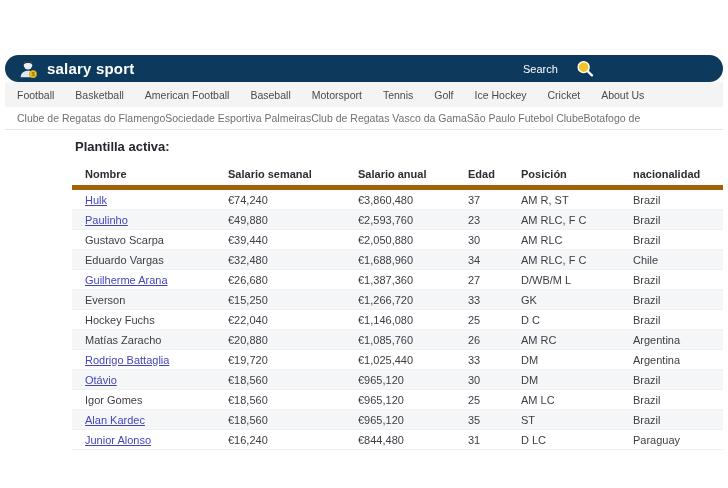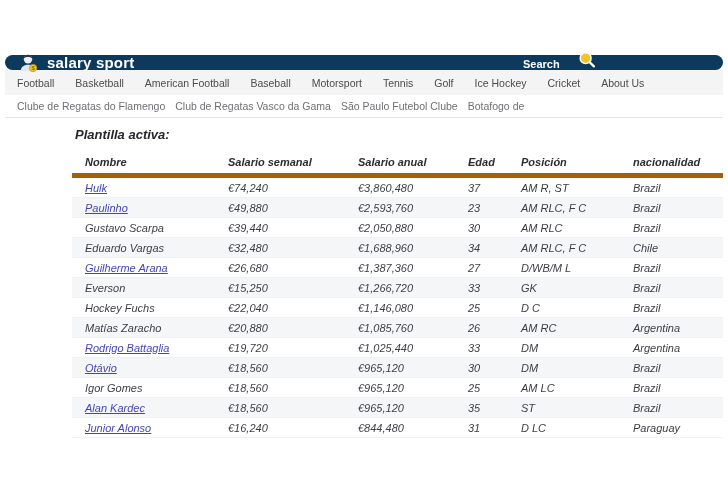--- a/index.html
+++ b/index.html
@@ -6,48 +6,48 @@
     margin: 0; padding: 0;
     width: 728px; height: 488px;
     background: #ffffff;
     font-family: "Liberation Sans", sans-serif;
     overflow: hidden;
   }
   .frame { position: relative; margin: 55px 5px 0 5px; width: 718px; }
 
   
   .topbar {
-    height: 15px; background: #0d3a5c;
+    height: 27px; background: #0d3a5c;
     display: flex; align-items: center; position: relative; border-radius: 16px;
   }
   .logo { display: flex; align-items: center; gap: 8px; padding-left: 12px; text-decoration: none; }
   .brand { color: #ffffff; font-weight: bold; font-size: 15px; letter-spacing: 0.2px; }
   .search {
     position: absolute; left: 518px; top: 0; height: 100%;
-    display: flex; align-items: flex-end; gap: 17px; cursor: pointer; font-weight: bold;
+    display: flex; align-items: center; gap: 17px; cursor: pointer;
   }
   .search-label { color: #ffffff; font-size: 11px; }
 
   
   .nav1 {
     height: 25px; background: #f4f4f5;
     display: flex; align-items: center; gap: 21px; padding-left: 12px;
   }
   .nav1 a { font-size: 10.5px; color: #4b4b4b; text-decoration: none; white-space: nowrap; }
 
   
   .nav2 {
     height: 22px; background: #ffffff; border-bottom: 1px solid #e3e3e6;
-    display: flex; align-items: center; gap: 10px; padding-left: 12px;
+    display: flex; align-items: center; padding-left: 12px;
     overflow: hidden;
   }
   .nav2 a { font-size: 10.5px; color: #6f6f74; text-decoration: none; white-space: nowrap; }
 
   
-  .content { padding: 9px 0 0 67px; font-style: italic; }
+  .content { padding: 9px 0 0 67px; }
   .section-title { font-size: 13px; font-weight: bold; color: #26262e; margin: 0 0 9px 3px; }
 
   table.salary {
     border-collapse: collapse; table-layout: fixed;
     width: 651px; font-size: 11px; color: #3d3d45;
   }
   table.salary th {
     text-align: left; font-weight: bold; color: #2c2c34;
     height: 22px; padding: 0 0 0 13px; white-space: nowrap;
     border-bottom: 5px solid #a16207;
@@ -96,20 +96,21 @@
       <a href="#">Motorsport</a>
       <a href="#">Tennis</a>
       <a href="#">Golf</a>
       <a href="#">Ice Hockey</a>
       <a href="#">Cricket</a>
       <a href="#">About Us</a>
     </nav>
 
   <nav class="nav2">
       <a href="#">Clube de Regatas do Flamengo</a>
+      <a href="#">Sociedade Esportiva Palmeiras</a>
       <a href="#">Club de Regatas Vasco da Gama</a>
       <a href="#">São Paulo Futebol Clube</a>
       <a href="#">Botafogo de</a>
     </nav>
 
   <div class="content">
     <h2 class="section-title">Plantilla activa:</h2>
 
     <table class="salary">
       <colgroup>

